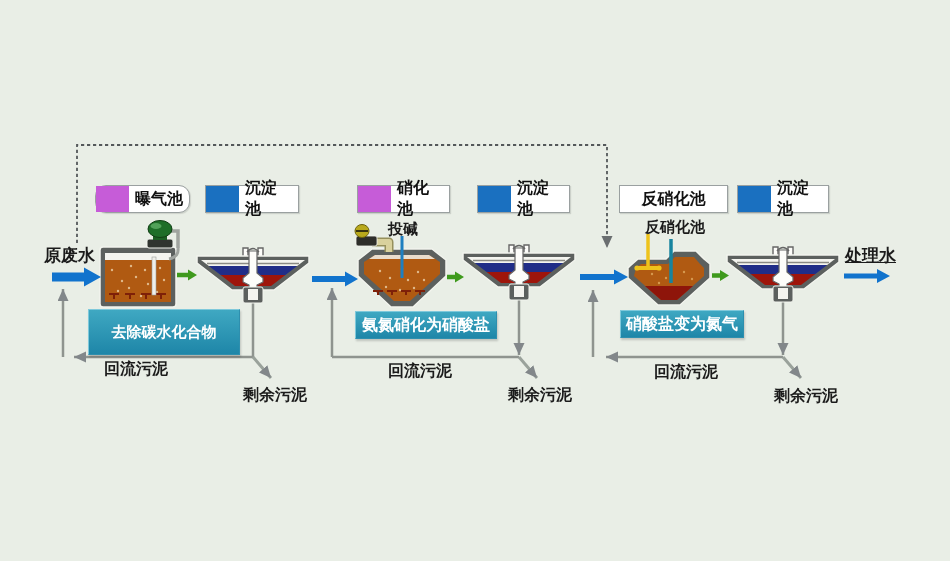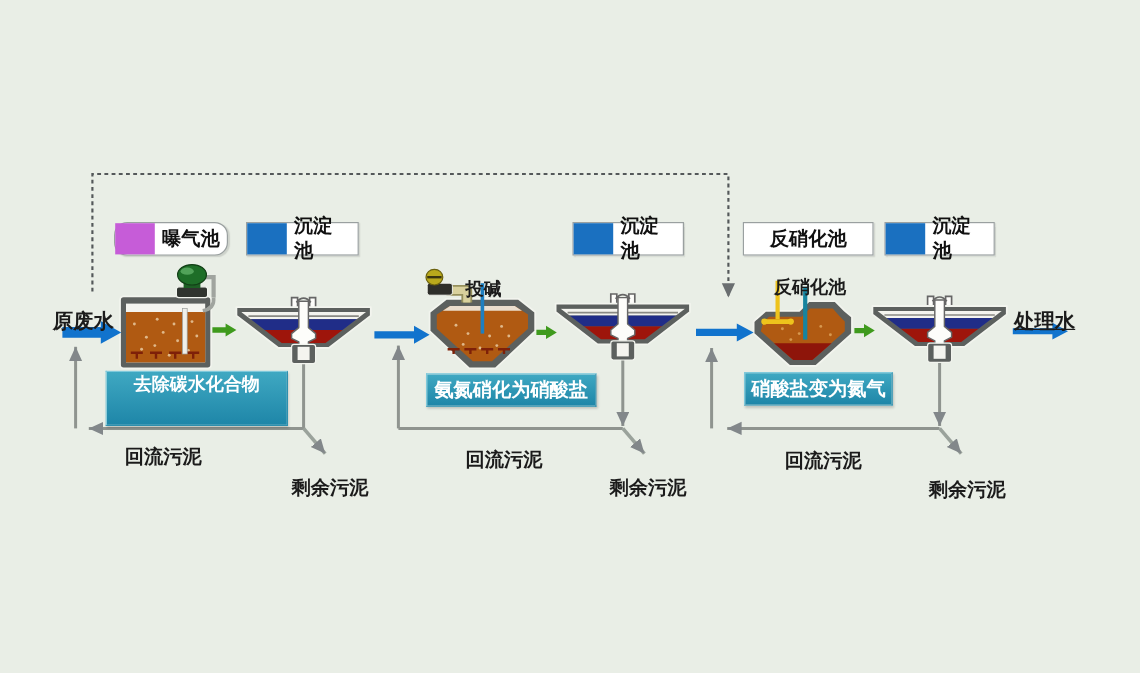--- a/index.html
+++ b/index.html
@@ -1,32 +1,32 @@
 <!DOCTYPE html>
 <html><head>
 <meta charset="utf-8">
 <style>
   html,body{margin:0;padding:0;}
   body{font-family:"DejaVu Sans",sans-serif;}
   .stage{position:relative;width:950px;height:561px;background:#e9eee6;overflow:hidden;}
   .stage svg{position:absolute;left:0;top:0;}
-  .lbl{position:absolute;color:#1b1b1b;font-weight:600;white-space:nowrap;margin-top:12px;}
+  .lbl{position:absolute;color:#1b1b1b;font-weight:600;white-space:nowrap;}
   .flow-lbl{font-size:17px;}
   .feed-lbl{font-size:15px;}
   .sludge-lbl{font-size:16px;}
   .legend{position:absolute;height:26px;background:#ffffff;border:1px solid #9aa0a0;
           box-shadow:1px 1px 1px rgba(0,0,0,.12);display:flex;align-items:stretch;}
   .legend .swatch{width:33px;flex:none;}
   .legend .legend-label{flex:1;display:flex;align-items:center;justify-content:center;
           font-size:16px;font-weight:600;color:#101010;padding:0 6px;}
   .caption{position:absolute;background:linear-gradient(180deg,#3fa8c2,#1e86a8);
            border:1px solid #2e8fae;border-top-color:#7fc9db;border-left-color:#7fc9db;
            box-shadow:1px 2px 2px rgba(0,0,0,.18);
-           color:#ffffff;font-weight:600;display:flex;flex-direction:row;
-           align-items:flex-start;justify-content:center;text-align:center;}
+           color:#ffffff;font-weight:600;display:flex;flex-direction:column;
+           align-items:center;justify-content:center;text-align:center;}
   .caption .cap-line{line-height:20px;font-size:15px;}
   .caption.single .cap-line{line-height:26px;font-size:16px;}
 </style>
 </head>
 <body>
 
 <div class="stage" style="background: rgb(233, 238, 230);">
 
   <svg width="950" height="561" viewBox="0 0 950 561">
     <defs>
@@ -181,20 +181,24 @@
   <div class="lbl flow-lbl" style="left:845px;top:244px;text-decoration:underline;">处理水</div>
 
   <div class="legend" style="left:95px;top:185px;width:93px;border-radius:11px;">
     <span class="swatch" style="background: rgb(198, 92, 216);"></span>
     <span class="legend-label">曝气池</span>
   </div>
   <div class="legend" style="left:205px;top:185px;width:92px;">
     <span class="swatch" style="background: rgb(26, 112, 192);"></span>
     <span class="legend-label">沉淀池</span>
   </div>
+  <div class="legend" style="left:357px;top:185px;width:91px;">
+    <span class="swatch" style="background: rgb(198, 92, 216);"></span>
+    <span class="legend-label">硝化池</span>
+  </div>
   <div class="legend" style="left:477px;top:185px;width:91px;">
     <span class="swatch" style="background: rgb(26, 112, 192);"></span>
     <span class="legend-label">沉淀池</span>
   </div>
   <div class="legend" style="left:619px;top:185px;width:107px;flex-direction:column;">
     <span class="swatch" style="background: rgb(198, 92, 216);"></span>
     <span class="legend-label">反硝化池</span>
   </div>
   <div class="legend" style="left:737px;top:185px;width:90px;">
     <span class="swatch" style="background: rgb(26, 112, 192);"></span>

